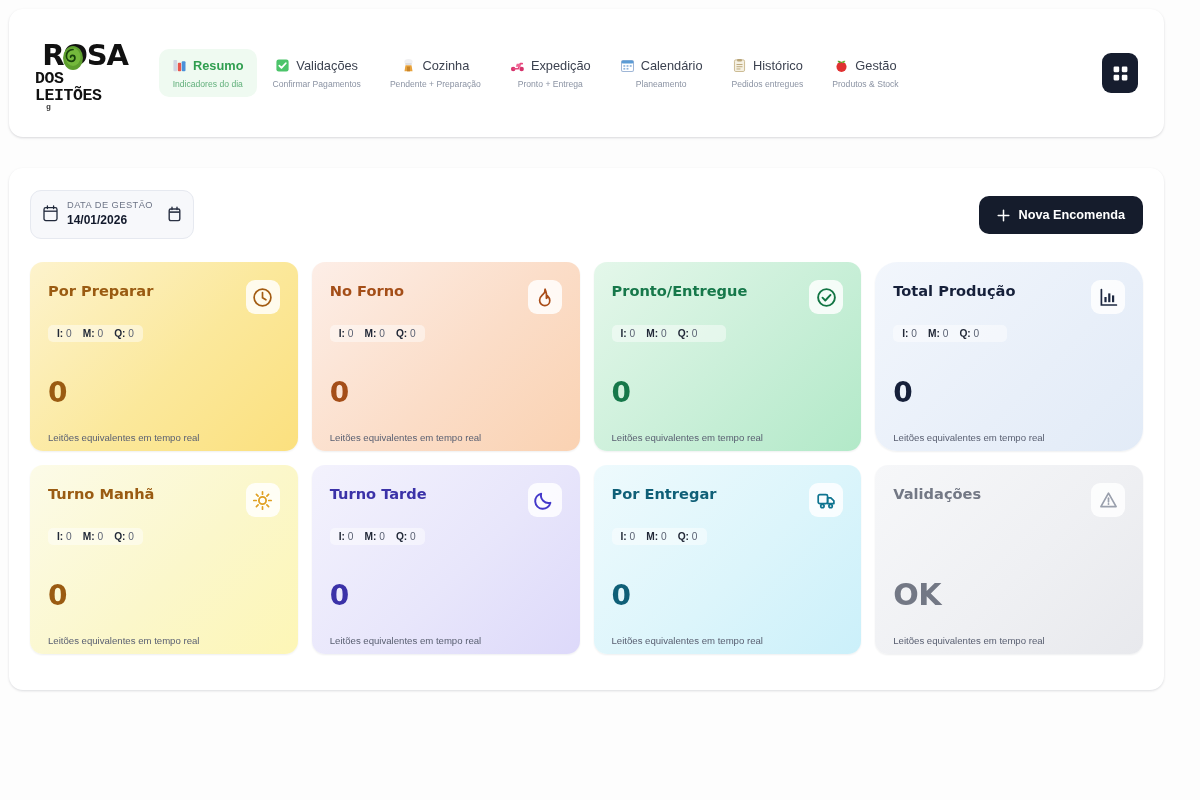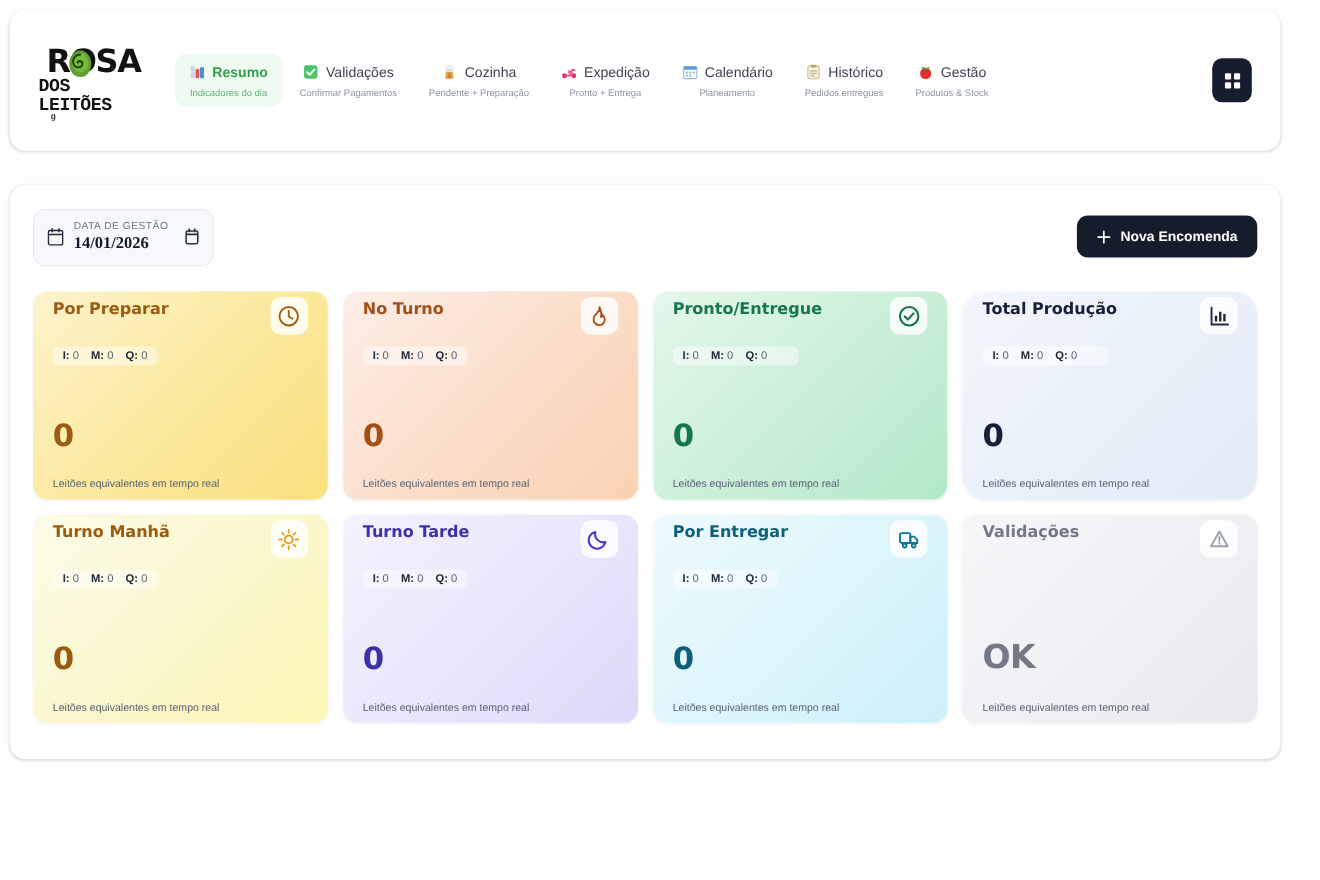--- a/index.html
+++ b/index.html
@@ -68,37 +68,37 @@
   }
   .panel-top { display: flex; align-items: flex-start; justify-content: space-between;
                padding: 0 5px 0 5px; gap: 12px; }
   .date-box {
     display: flex; align-items: center; gap: 9px;
     background: #f7f8fb; border: 1px solid #e6e9f0; border-radius: 11px;
     padding: 9px 12px 11px 12px; cursor: pointer;
   }
   .date-text { display: flex; flex-direction: column; }
   .date-label { font-size: 9.3px; letter-spacing: .45px; color: #6d7486; font-weight: 400; }
-  .date-value { font-size: 15px; font-weight: 700; color: #12192b; margin-top: 3px;
-                font-family: Liberation Serif, serif; }
+  .date-value { font-size: 12px; font-weight: 700; color: #12192b; margin-top: 3px;
+                font-family: Liberation Sans, sans-serif; }
   .new-btn {
     display: flex; align-items: center; gap: 9px; background: #151c2c; color: #ffffff;
     border: none; border-radius: 10px; padding: 12px 18px; cursor: pointer;
     font-size: 12.7px; font-weight: 700; font-family: "Liberation Sans", sans-serif;
     margin-top: 6px;
   }
 
   
   .kpi-grid {
     display: grid; grid-template-columns: repeat(4, 1fr); gap: 14px;
     margin-top: 23px; padding: 0 5px;
   }
   .kpi {
     position: relative; border-radius: 13px; height: 189px;
-    padding: 8px 18px 16px 18px; overflow: hidden;
+    padding: 21px 18px 16px 18px; overflow: hidden;
     box-shadow: 0 1px 2px rgba(16,24,40,.07);
   }
   .kpi-head { display: flex; align-items: flex-start; justify-content: space-between; }
   .kpi-title { font-size: 14.6px; font-weight: 700; line-height: 1.1;
                font-family: "DejaVu Sans", sans-serif; }
   .kpi-ico-wrap {
     width: 34px; height: 34px; border-radius: 9px; background: rgba(255,255,255,.82);
     display: flex; align-items: center; justify-content: center; flex: 0 0 34px;
     margin-top: -3px;
   }
@@ -310,21 +310,21 @@
           <span><b>I:</b> <span>0</span></span>
           <span><b>M:</b> <span>0</span></span>
           <span><b>Q:</b> <span>0</span></span>
         </div>
         <div class="kpi-value t-brown">0</div>
         <div class="kpi-cap">Leitões equivalentes em tempo real</div>
       </div>
 
       <div class="kpi c-orange">
         <div class="kpi-head">
-          <span class="kpi-title t-rust">No Turno</span>
+          <span class="kpi-title t-rust">No Forno</span>
           <span class="kpi-ico-wrap">
             <svg width="21" height="21" viewBox="0 0 21 21">
               <path d="M11 2.2c.6 2.8-.8 4-2.4 5.5-1.7 1.6-3 3.1-3 5.5 0 3.1 2.5 5.4 5.2 5.4s5-2.2 5-5.2c0-2.3-1.2-3.6-2.3-4.6.2 1.3-.3 2.2-1.1 2.5.6-2.9-.3-6.5-1.4-9.1z" fill="none" stroke="#a94c17" stroke-width="1.7" stroke-linejoin="round"></path>
             </svg>
           </span>
         </div>
         <div class="kpi-pill">
           <span><b>I:</b> <span>0</span></span>
           <span><b>M:</b> <span>0</span></span>
           <span><b>Q:</b> <span>0</span></span>

